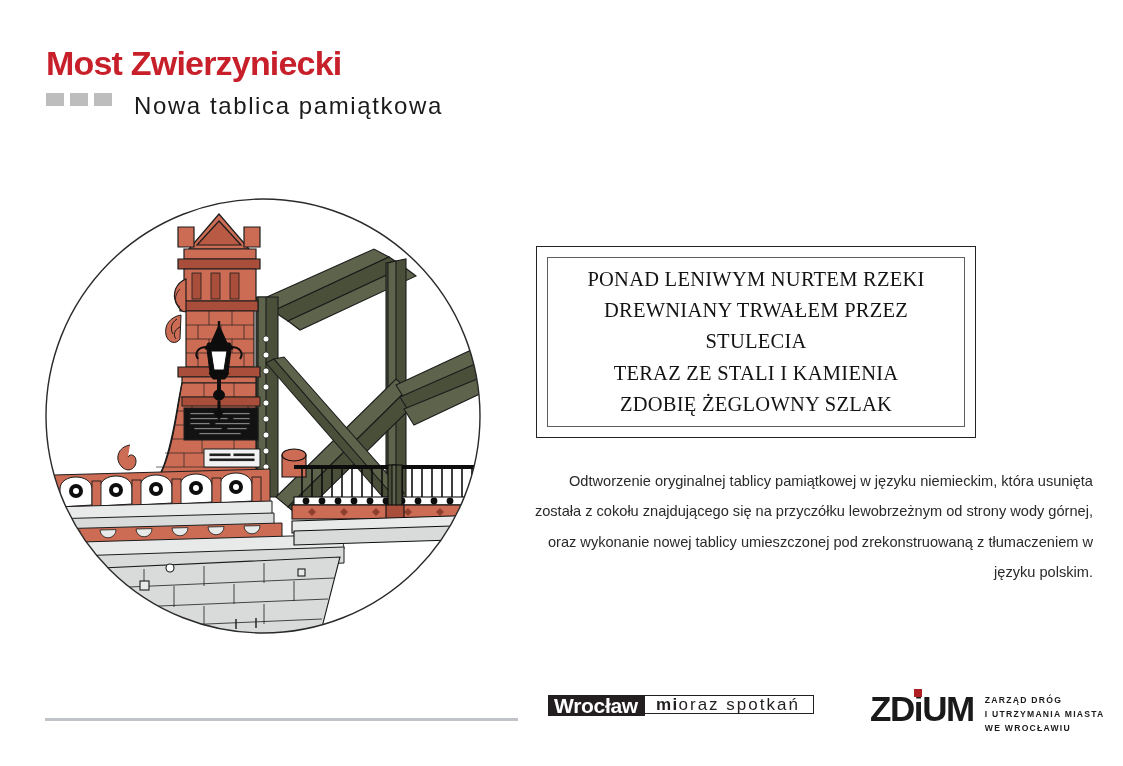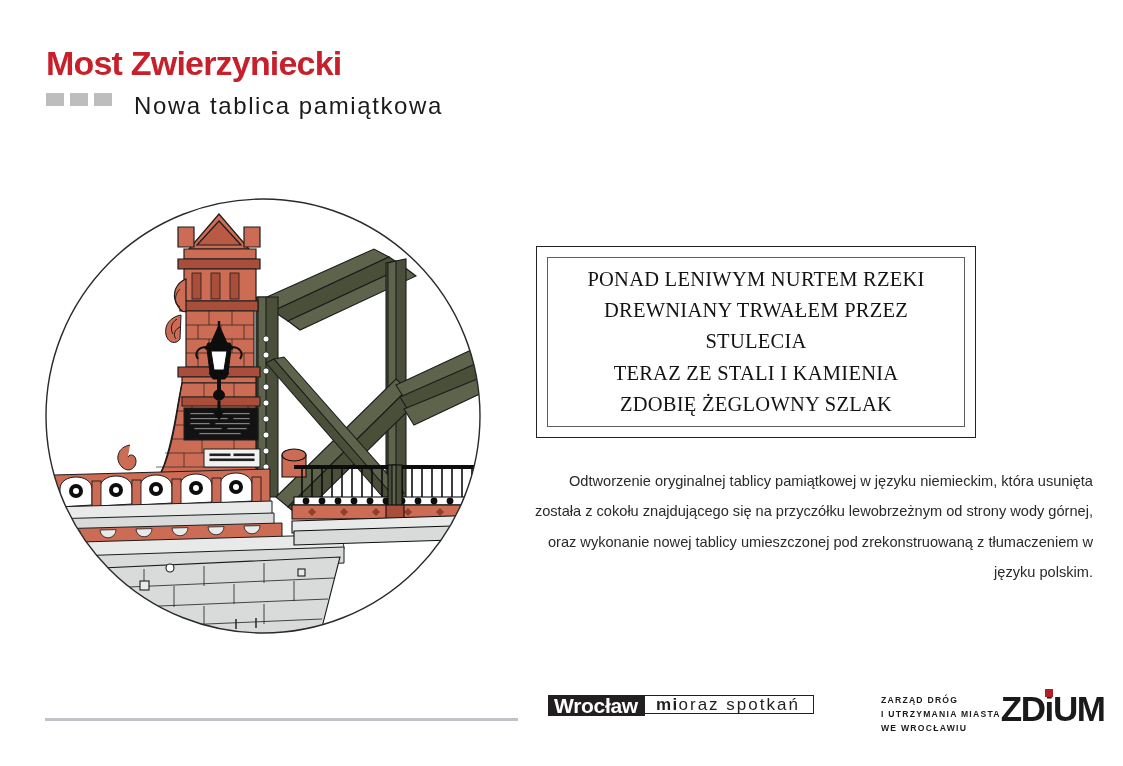--- a/index.html
+++ b/index.html
@@ -553,17 +553,17 @@
 
 <div id="logo-wroclaw">
   <span id="wroclaw-mark">Wrocław</span>
   <span id="wroclaw-tagline">
       <b>mi</b>
       <span>oraz spotkań</span>
     </span>
 </div>
 
 <div id="logo-zdium">
+  <span id="zdium-word"><span>ZD</span><span class="dotted-i"><span>i</span><span id="zdium-dot"></span></span><span>UM</span></span>
   <span id="zdium-sub">ZARZĄD DRÓG
 I UTRZYMANIA MIASTA
 WE WROCŁAWIU</span>
-  <span id="zdium-word"><span>ZD</span><span class="dotted-i"><span>i</span><span id="zdium-dot"></span></span><span>UM</span></span>
 </div>
 
 </body></html>

